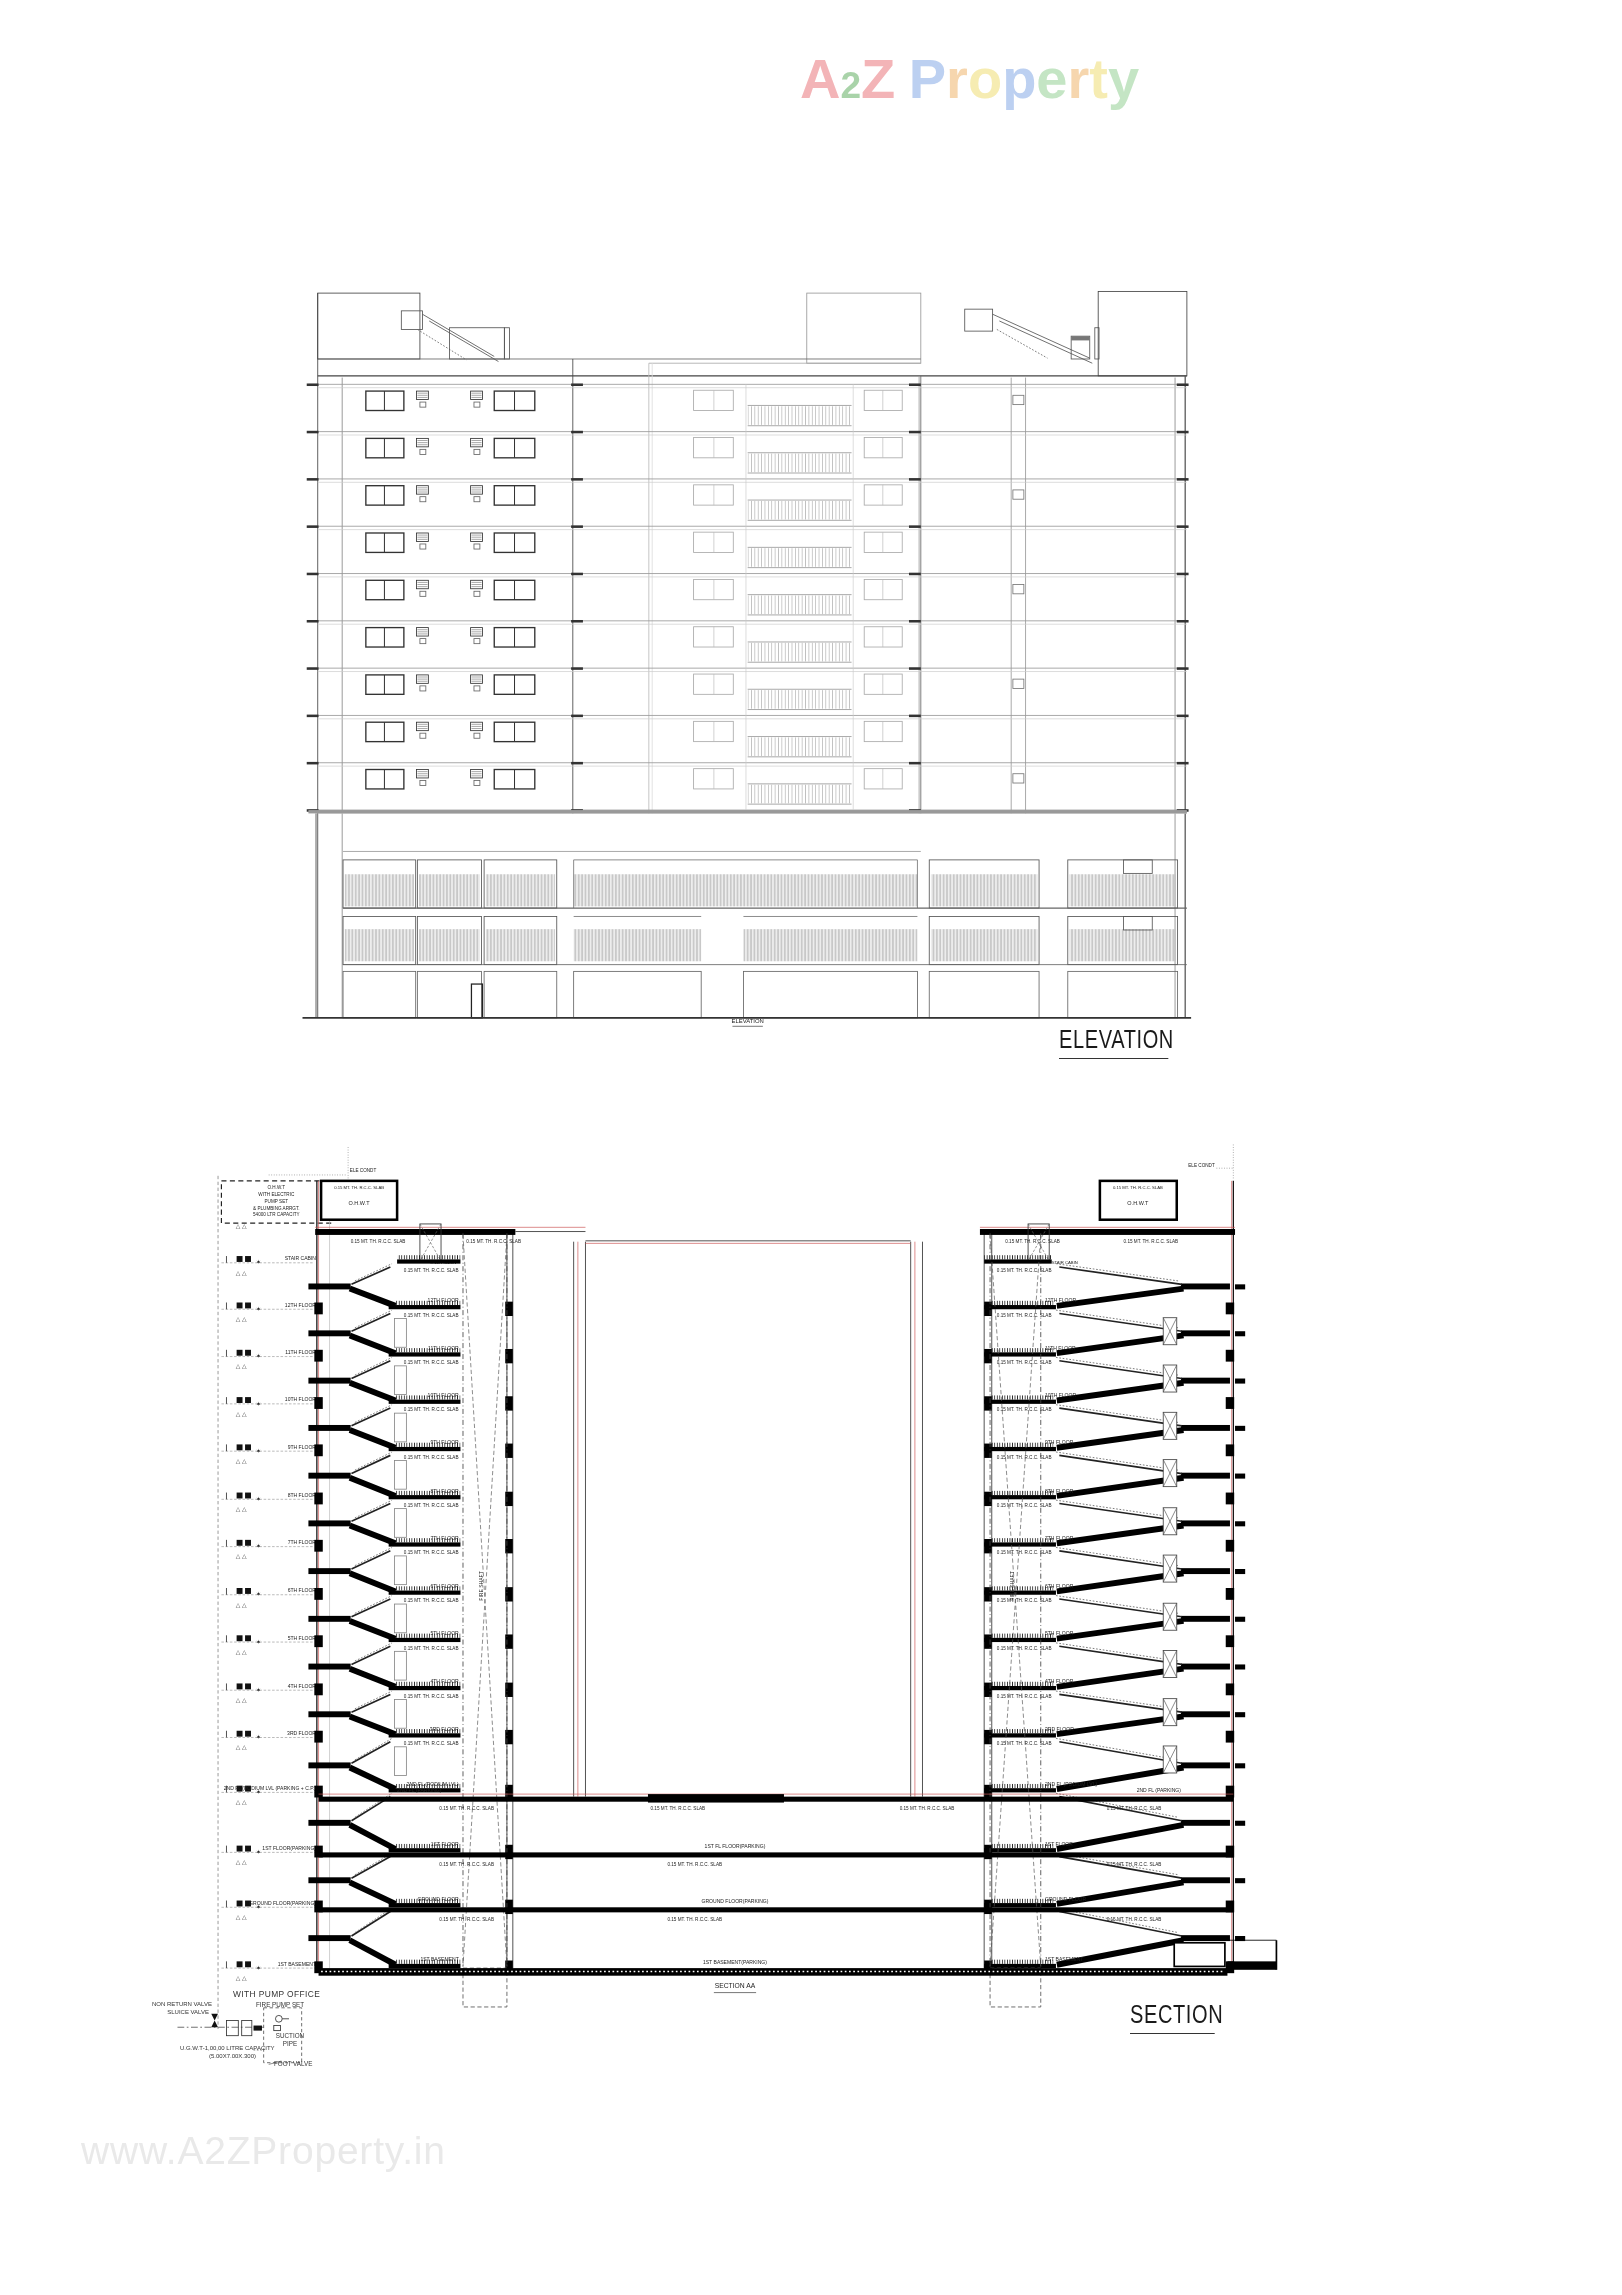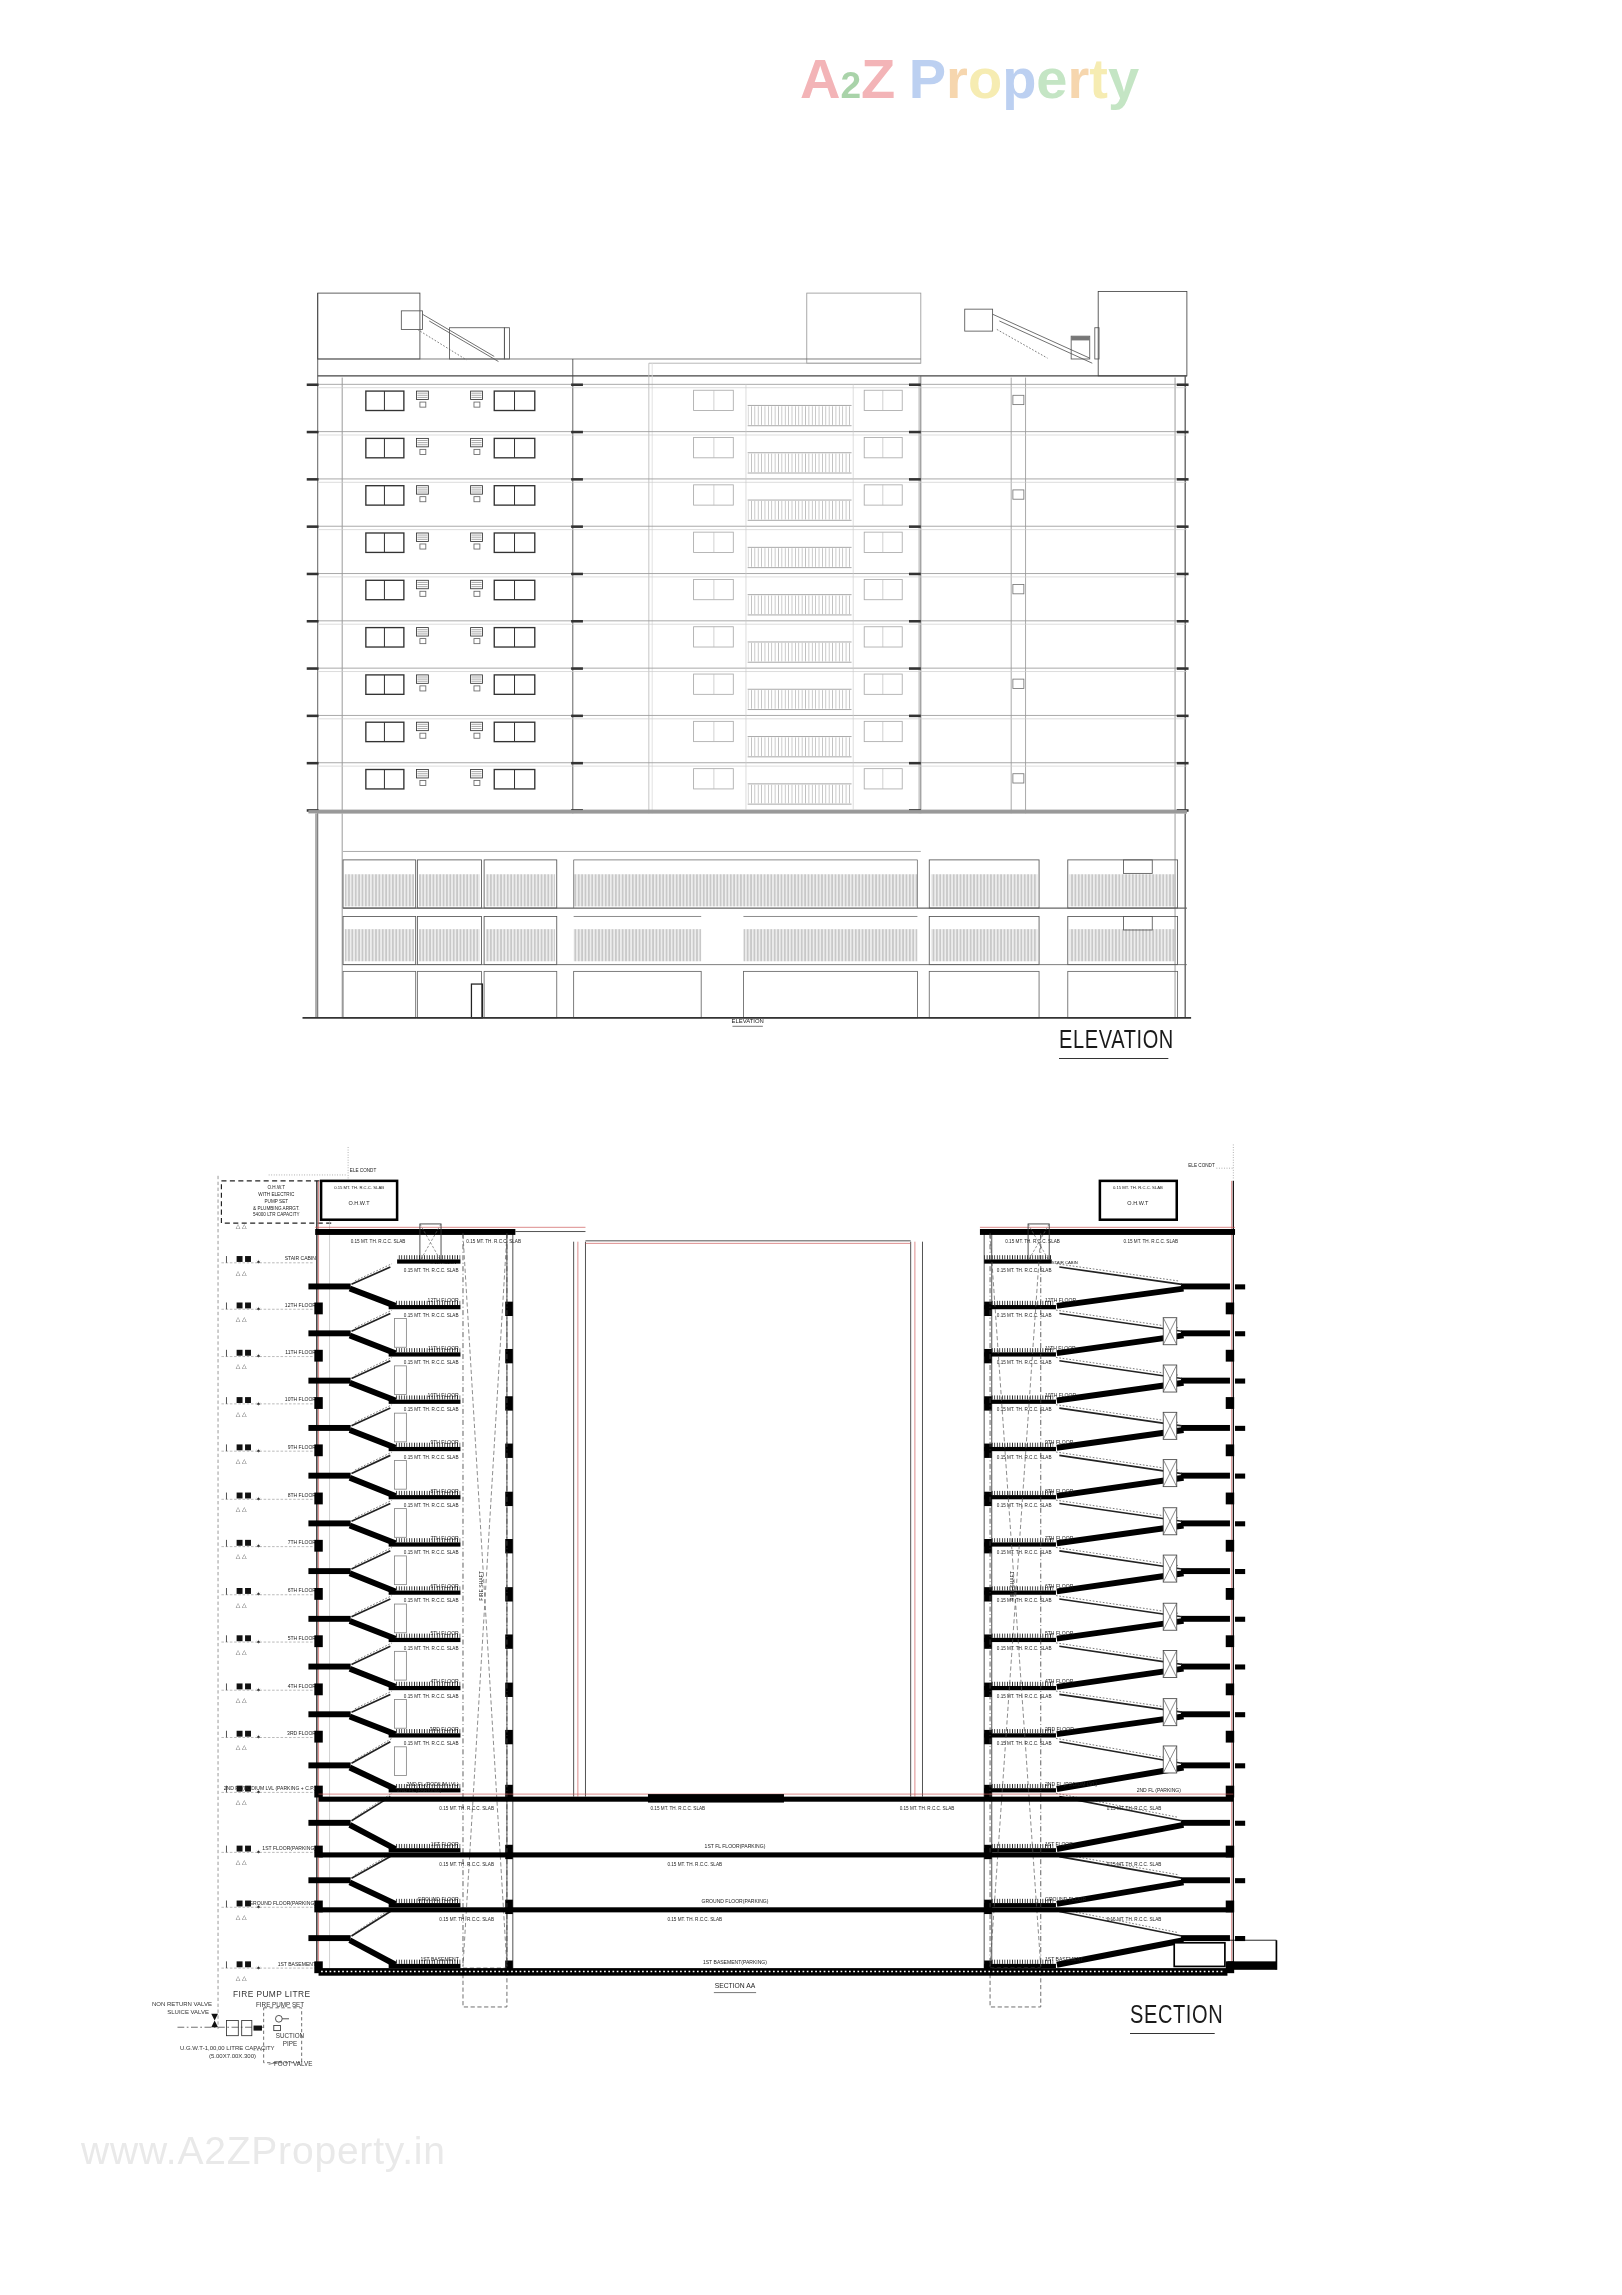--- a/index.html
+++ b/index.html
@@ -959,21 +959,21 @@
       <span class="lt" style="color: rgb(188, 208, 241); font-size: 56px;">p</span>
       <span class="lt" style="color: rgb(196, 229, 196); font-size: 56px;">e</span>
       <span class="lt" style="color: rgb(246, 214, 174); font-size: 56px;">r</span>
       <span class="lt" style="color: rgb(246, 236, 178); font-size: 56px;">t</span>
       <span class="lt" style="color: rgb(196, 229, 196); font-size: 56px;">y</span>
     </div>
 
   <div id="elev-title" class="abs dtitle">ELEVATION</div>
   <div id="sect-title" class="abs dtitle">SECTION</div>
 
-  <div id="lb-office" class="abs plabel">FIRE PUMP LITRE</div>
+  <div id="lb-office" class="abs plabel">WITH PUMP OFFICE</div>
   <div id="lb-set" class="abs plabel">FIRE PUMP SET</div>
   <div id="lb-nrv" class="abs plabel">NON RETURN VALVE</div>
   <div id="lb-sluice" class="abs plabel">SLUICE VALVE</div>
   <div id="lb-ugwt" class="abs plabel">U.G.W.T-1,00,00 LITRE CAPACITY</div>
   <div id="lb-dims" class="abs plabel">(5.00X7.00X.300)</div>
   <div id="lb-suction" class="abs plabel">SUCTION
 PIPE</div>
   <div id="lb-foot" class="abs plabel">FOOT VALVE</div>
 
   <div id="watermark" class="abs">www.A2ZProperty.in</div>

